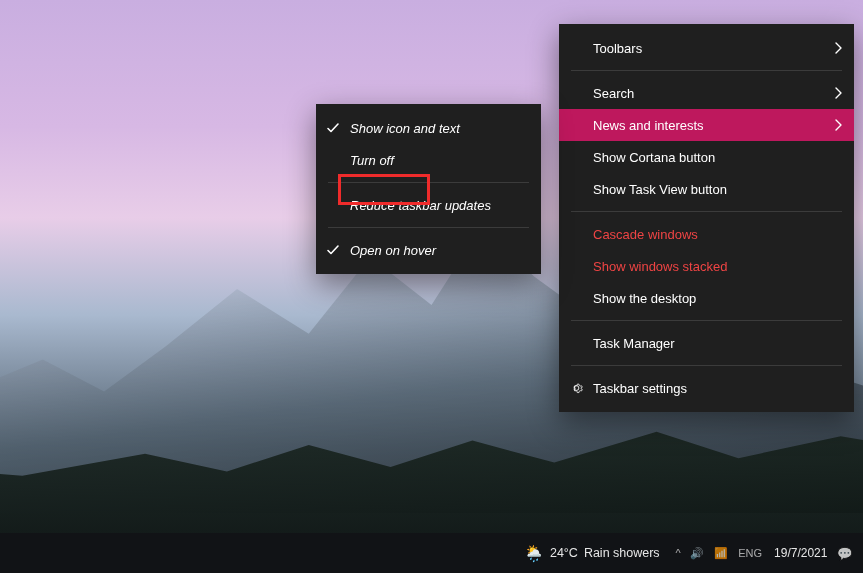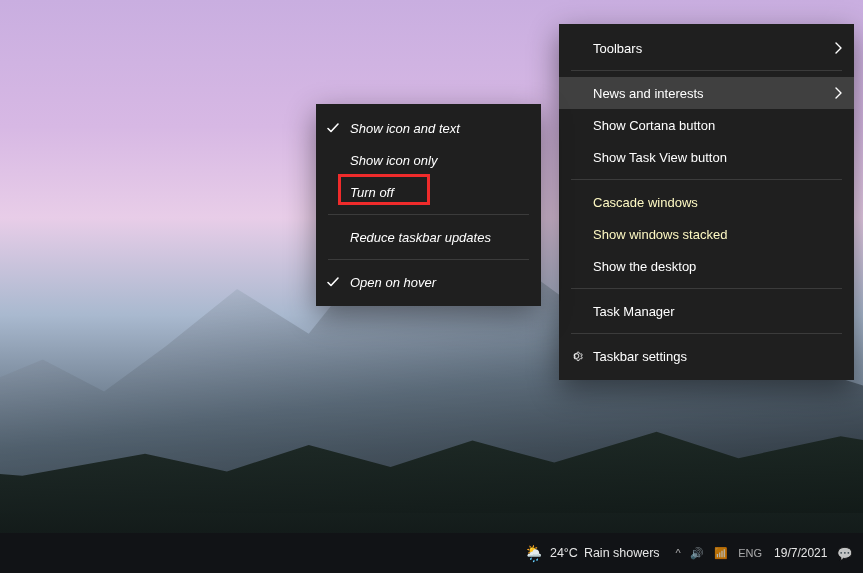--- a/index.html
+++ b/index.html
@@ -39,22 +39,22 @@
     
     .ctx{
       position:absolute; background:#1f1f1f; color:#fff;
       padding:8px 0; box-shadow:0 10px 28px rgba(0,0,0,.45);
       font-size:13px;
     }
     .ctx .row{
       position:relative; height:32px; padding:0 34px 0 34px;
       display:flex; align-items:center; white-space:nowrap; cursor:default;
     }
-    .ctx .row.hover{ background:#404040; }
-    .ctx .row.disabled{ color:#fef9c3; }
+    .ctx .row.hover{ background:#be185d; }
+    .ctx .row.disabled{ color:#ef4444; }
     .ctx .sep{ height:1px; margin:6px 12px; background:#3b3b3b; }
     .ctx .chev{
       position:absolute; right:12px; top:50%; transform:translateY(-50%);
     }
     .ctx .chev svg, .ctx .lead svg{ display:block; }
     .ctx .lead{
       position:absolute; left:10px; top:50%; transform:translateY(-50%);
     }
 
     
@@ -76,20 +76,28 @@
 <div id="mainMenu" class="ctx">
     <div class="row">
       <span>Toolbars</span>
       <span class="chev">
         <svg width="8" height="12" viewBox="0 0 8 12" fill="none">
           <path d="M2 1l5 5-5 5" stroke="#fff" stroke-width="1.4" stroke-linecap="round" stroke-linejoin="round"></path>
         </svg>
       </span>
     </div>
     <div class="sep"></div>
+    <div class="row">
+      <span>Search</span>
+      <span class="chev">
+        <svg width="8" height="12" viewBox="0 0 8 12" fill="none">
+          <path d="M2 1l5 5-5 5" stroke="#fff" stroke-width="1.4" stroke-linecap="round" stroke-linejoin="round"></path>
+        </svg>
+      </span>
+    </div>
     <div class="row hover">
       <span>News and interests</span>
       <span class="chev">
         <svg width="8" height="12" viewBox="0 0 8 12" fill="none">
           <path d="M2 1l5 5-5 5" stroke="#fff" stroke-width="1.4" stroke-linecap="round" stroke-linejoin="round"></path>
         </svg>
       </span>
     </div>
     <div class="row">
       <span>Show Cortana button</span>
@@ -126,23 +134,20 @@
 <div id="subMenu" class="ctx">
     <div class="row">
       <span class="lead">
         <svg width="14" height="14" viewBox="0 0 14 14" fill="none">
           <path d="M2 7.5l3 3L12 3" stroke="#fff" stroke-width="1.6" stroke-linecap="round" stroke-linejoin="round"></path>
         </svg>
       </span>
       <span>Show icon and text</span>
     </div>
     <div class="row">
-      <span>Show icon only</span>
-    </div>
-    <div class="row">
       <span>Turn off</span>
     </div>
     <div class="sep"></div>
     <div class="row">
       <span>Reduce taskbar updates</span>
     </div>
     <div class="sep"></div>
     <div class="row">
       <span class="lead">
         <svg width="14" height="14" viewBox="0 0 14 14" fill="none">

